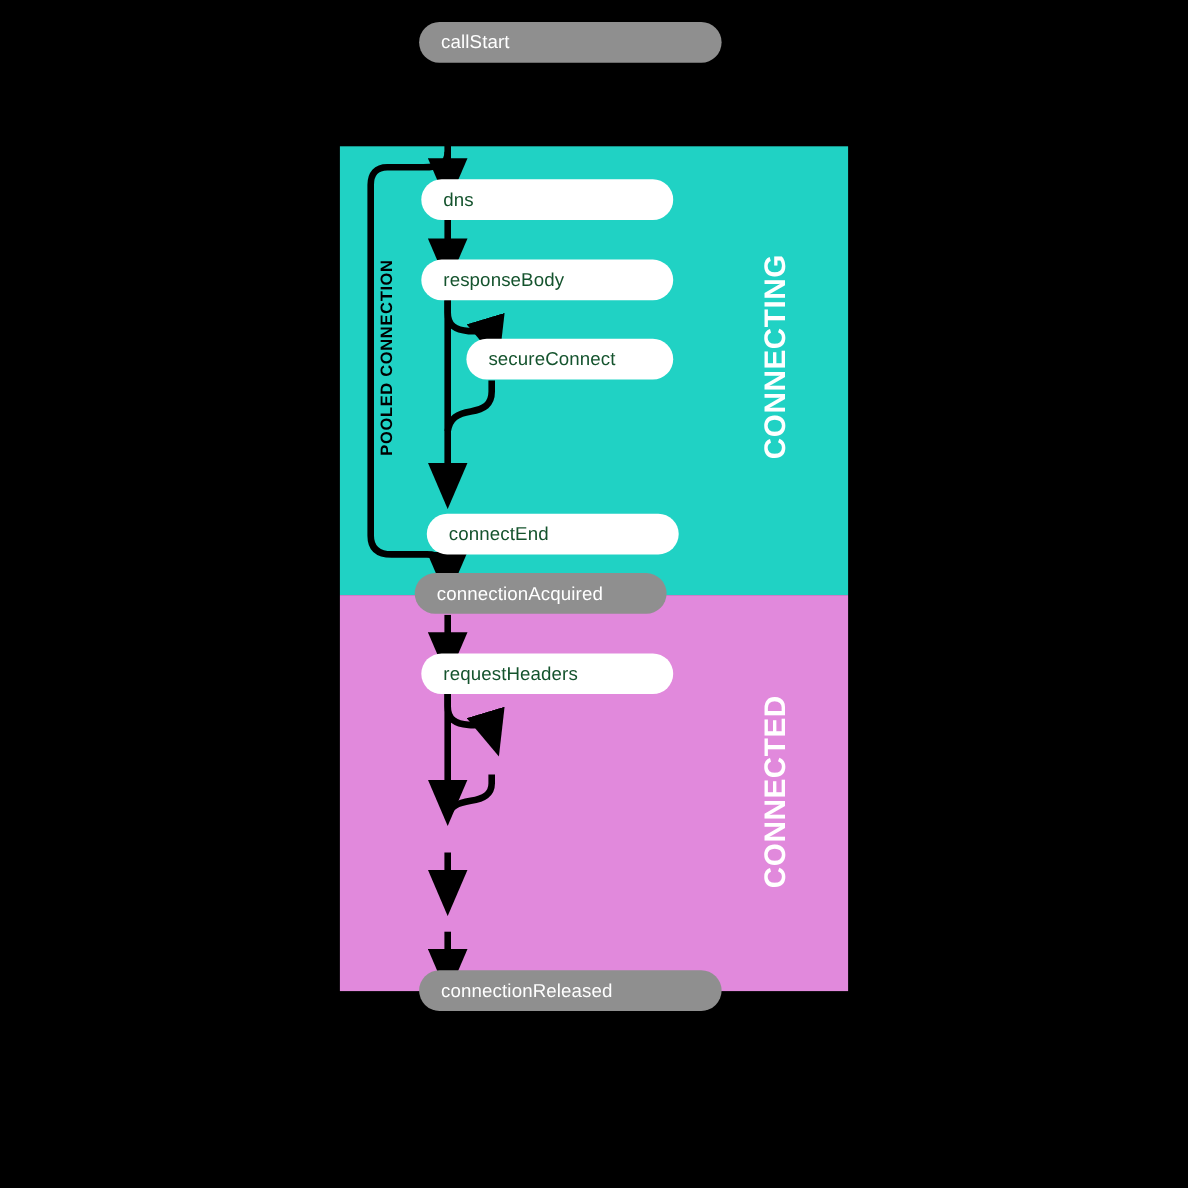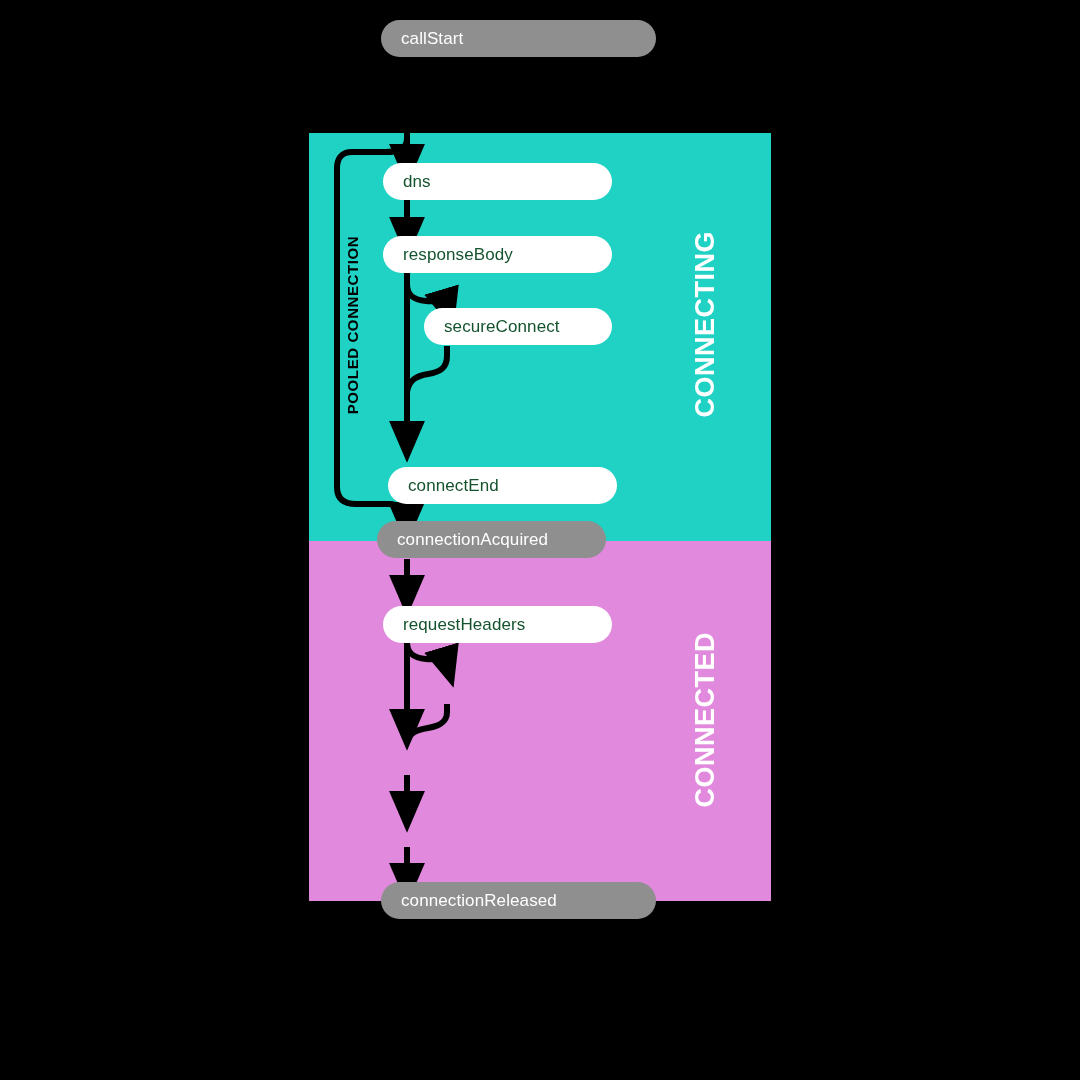--- a/index.html
+++ b/index.html
@@ -169,21 +169,21 @@
   <div class="pill pill-white" style="left:383px; top:163px; width:229px;">dns</div>
 
   <div class="pill pill-white" style="left:383px; top:236px; width:229px;">responseBody</div>
 
   <div class="pill pill-white" style="left:424px; top:308px; width:188px;">secureConnect</div>
 
   <div class="pill pill-white" style="left:388px; top:451px; width:229px;margin-top:16px;">connectEnd</div>
 
   <div class="pill pill-gray" style="left:377px; top:521px; width:229px;">connectionAcquired</div>
 
-  <div class="pill pill-white" style="left:383px; top:594px; width:229px;margin-top:12px;">requestHeaders</div>
+  <div class="pill pill-white" style="left:383px; top:594px; width:229px;">requestHeaders</div>
 
 
 
 
   <div class="pill pill-gray" style="left:381px; top:882px; width:275px;">connectionReleased</div>
 
 
 </div>
 
 </body></html>

